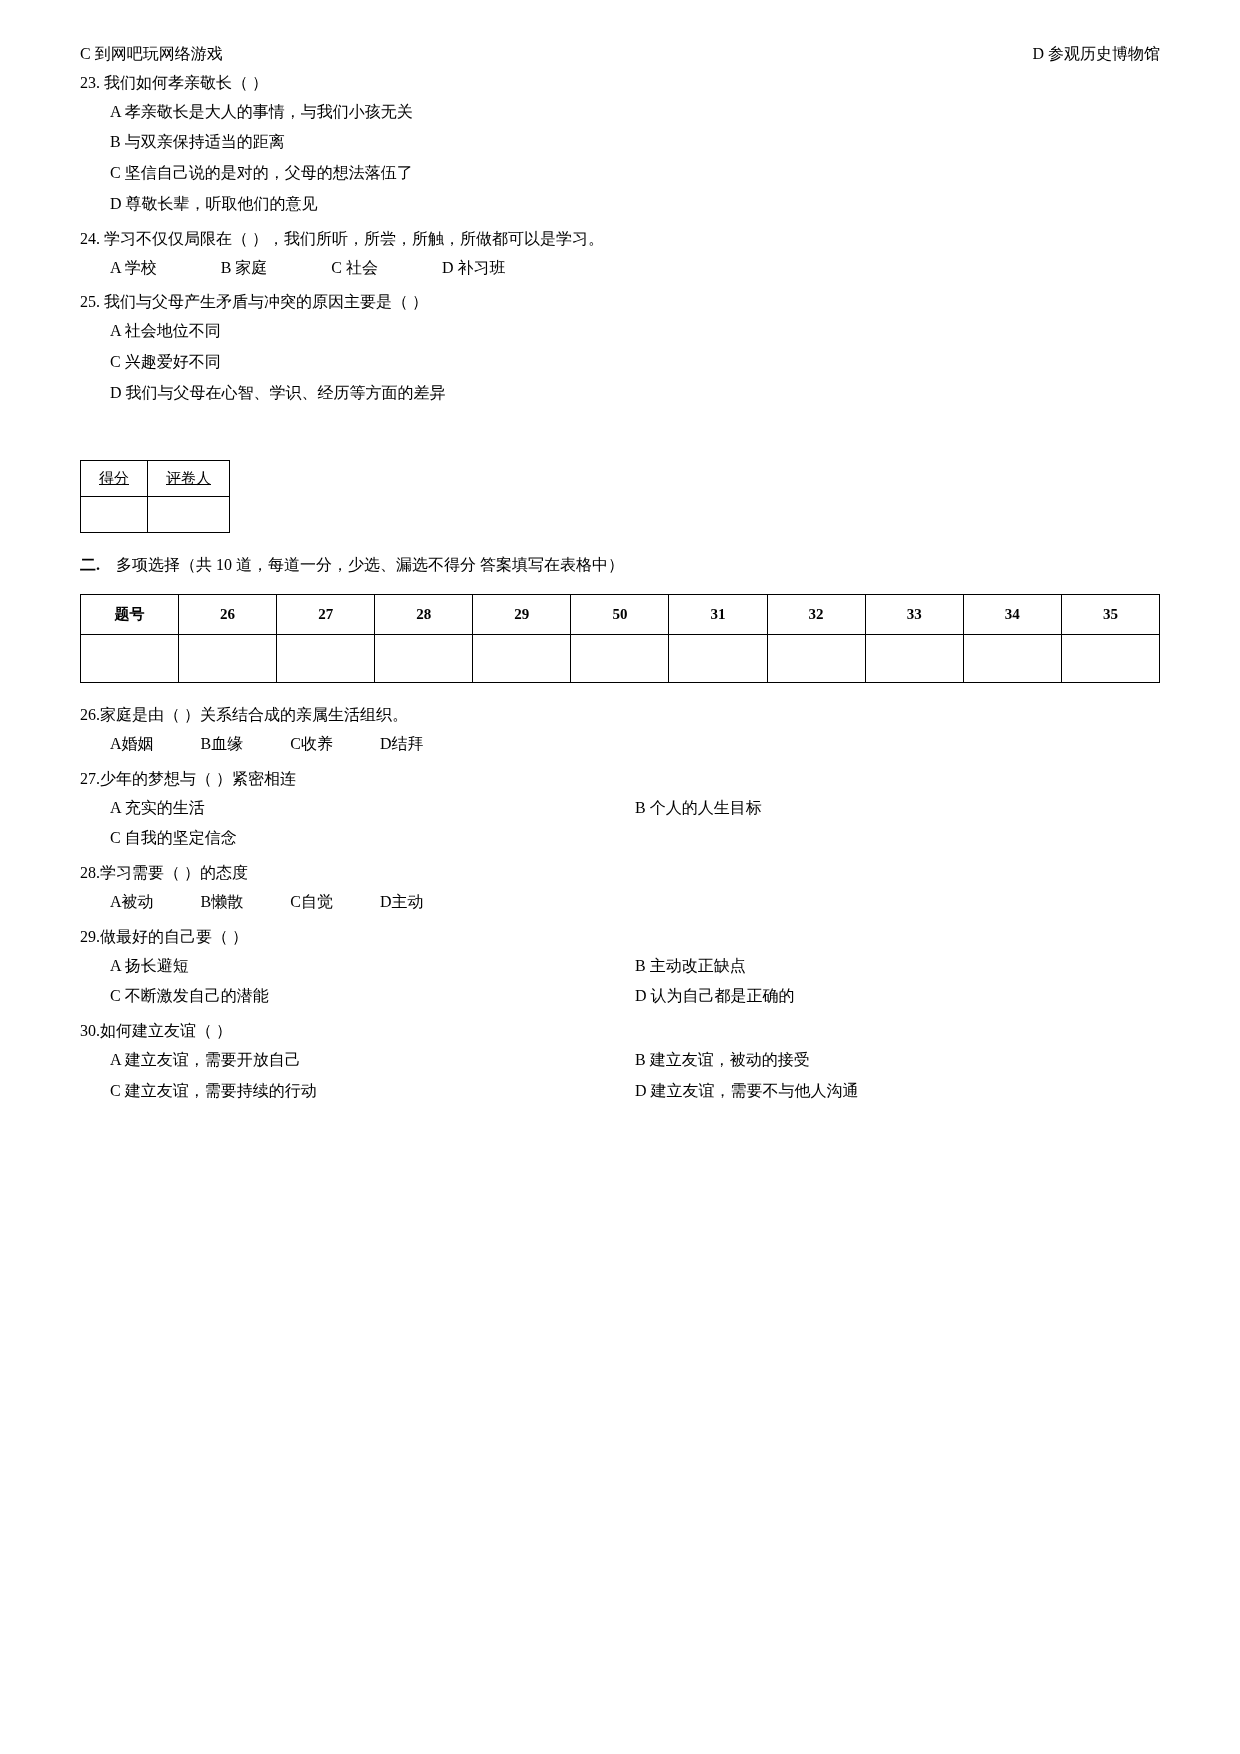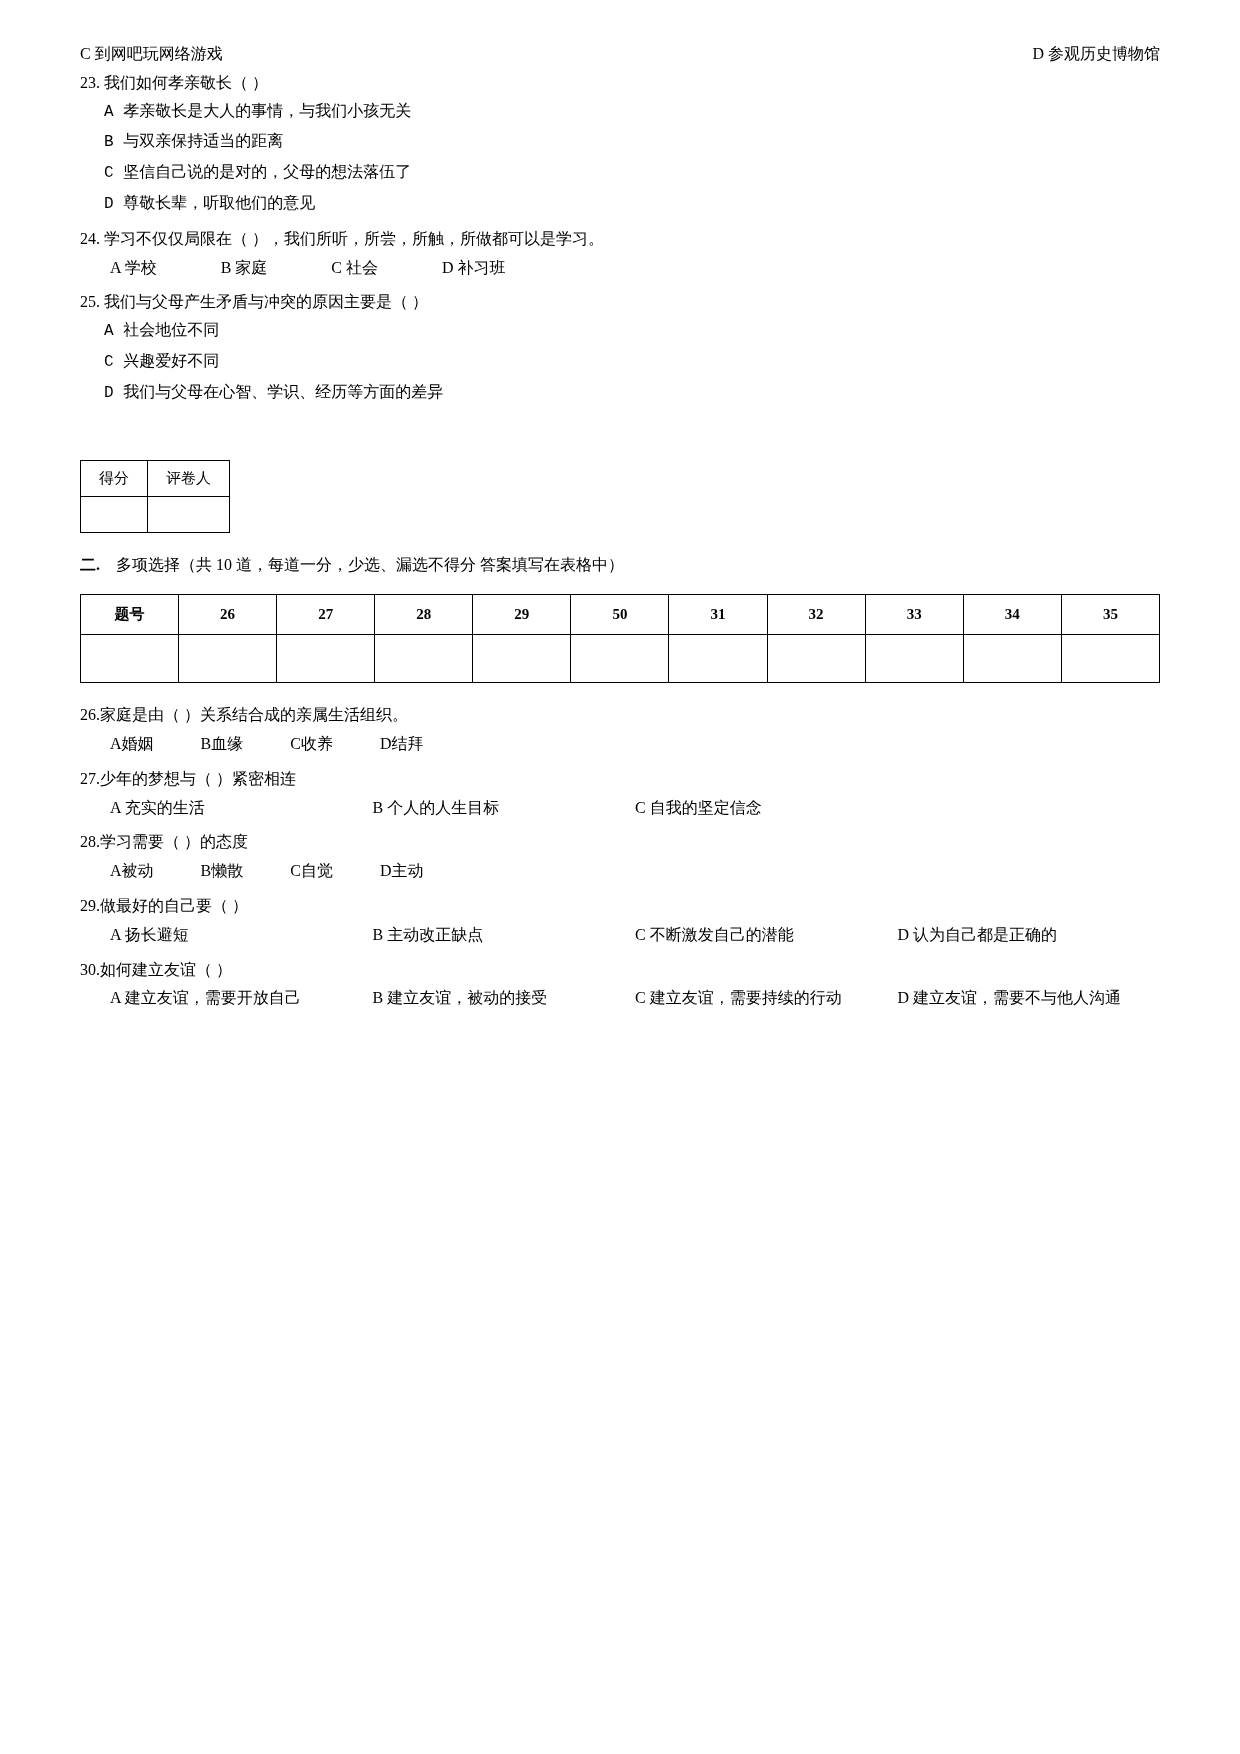--- a/index.html
+++ b/index.html
@@ -14,23 +14,22 @@
       color: #000;
       width: 1240px;
       min-height: 1754px;
       padding: 40px 80px;
       line-height: 1.8;
     }
     .question-block {
       margin-bottom: 6px;
     }
     .option-row {
-      margin-left: 24px;
+      margin-left: 30px;
       margin-bottom: 2px;
-      font-family: Liberation Mono, monospace;
     }
     .option-row-inline {
       margin-left: 30px;
       display: flex;
       gap: 47px;
       margin-bottom: 2px;
     }
     .option-row-inline-4 {
       margin-left: 30px;
       display: flex;
@@ -43,20 +42,21 @@
       margin: 18px 0 10px 0;
       font-size: 16px;
     }
     .section-title {
       font-weight: bold;
       margin-right: 16px;
     }
     .score-table {
       border-collapse: collapse;
       margin: 18px 0 18px 0;
+      text-decoration: underline;
     }
     .score-table td {
       border: 1.5px solid #000;
       padding: 4px 18px;
       font-size: 15px;
       min-width: 60px;
       height: 30px;
       text-align: center;
     }
     .score-table tr:last-child td {
@@ -80,21 +80,21 @@
       height: 48px;
     }
     .two-col {
       display: flex;
       justify-content: space-between;
       gap: 45px;
     }
     .inline-options-2col {
       margin-left: 30px;
       display: grid;
-      grid-template-columns: 1fr 1fr 1fr 1fr;
+      grid-template-columns: 1fr 1fr;
       gap: 2px 0;
     }
   </style>
 </head>
 <body>
 
 
 
 
 <div class="two-col">

